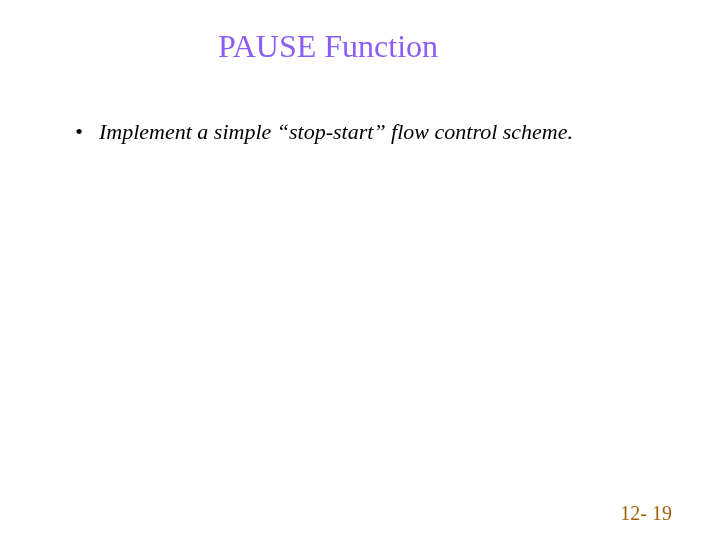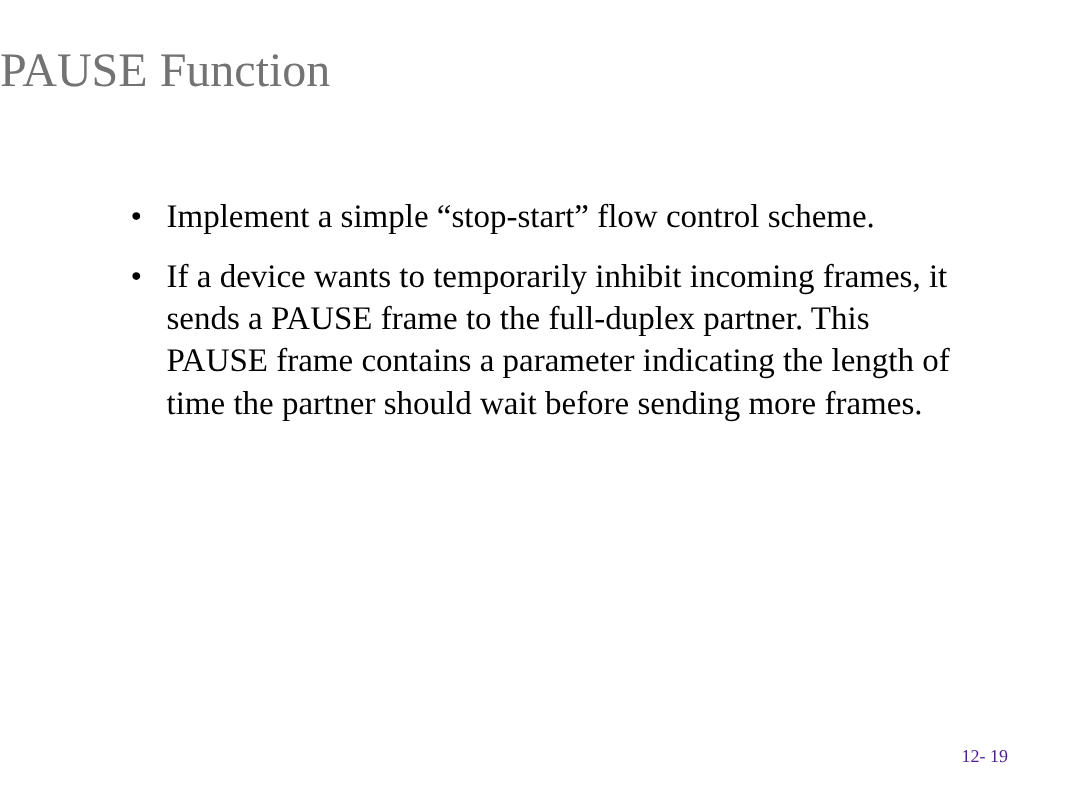--- a/index.html
+++ b/index.html
@@ -15,63 +15,64 @@
     position: relative;
     width: 720px;
     height: 540px;
     box-sizing: border-box;
   }
   .title {
     position: absolute;
     top: 28px;
     left: 0;
     width: 656px;
+    text-align: center;
     font-size: 32px;
-    color: #737373;
+    color: #8b5cf6;
   }
   .body {
     position: absolute;
     top: 118px;
     left: 75px;
     width: 585px;
     font-size: 22px;
     line-height: 1.28;
     color: #000000;
   }
   ul.bullets {
     list-style: none;
     margin: 0;
     padding: 0;
   }
   ul.bullets > li {
     position: relative;
     padding-left: 24px;
-    margin: 12px;
+    margin: 0;
+    font-style: italic;
   }
   ul.bullets > li::before {
     content: "•";
     position: absolute;
     left: 0;
     top: 0;
     font-size: 22px;
     line-height: 1.28;
   }
   .pagenum {
     position: absolute;
     right: 48px;
-    bottom: 28px;
-    font-size: 12px;
-    color: #4c1d95;
+    bottom: 15px;
+    font-size: 20px;
+    color: #a16207;
   }
 </style>
 </head>
 <body>
 
 <div class="slide">
   <div class="title">PAUSE Function</div>
   <div class="body">
     <ul class="bullets">
       <li>Implement a simple “stop-start” flow control scheme.</li>
-      <li>If a device wants to temporarily inhibit incoming frames, it sends a PAUSE frame to the full-duplex partner. This PAUSE frame contains a parameter indicating the length of time the partner should wait before sending more frames.</li>
     </ul>
   </div>
   <div class="pagenum">12- 19</div>
 </div>
 
 </body></html>

